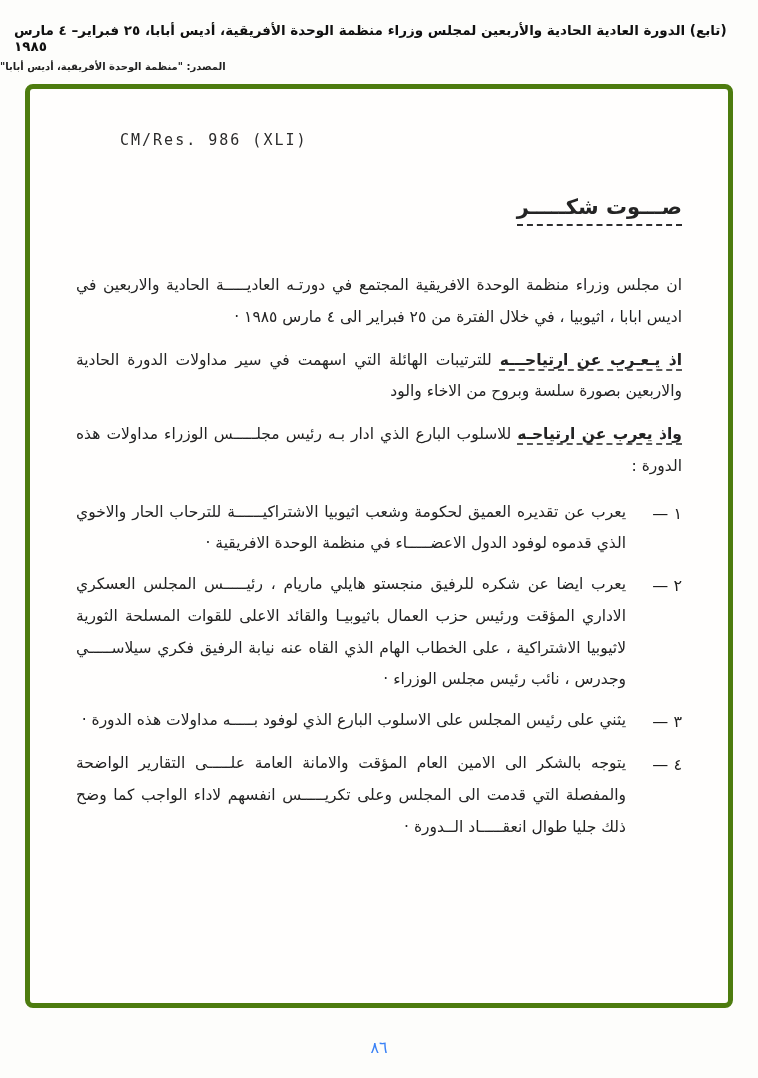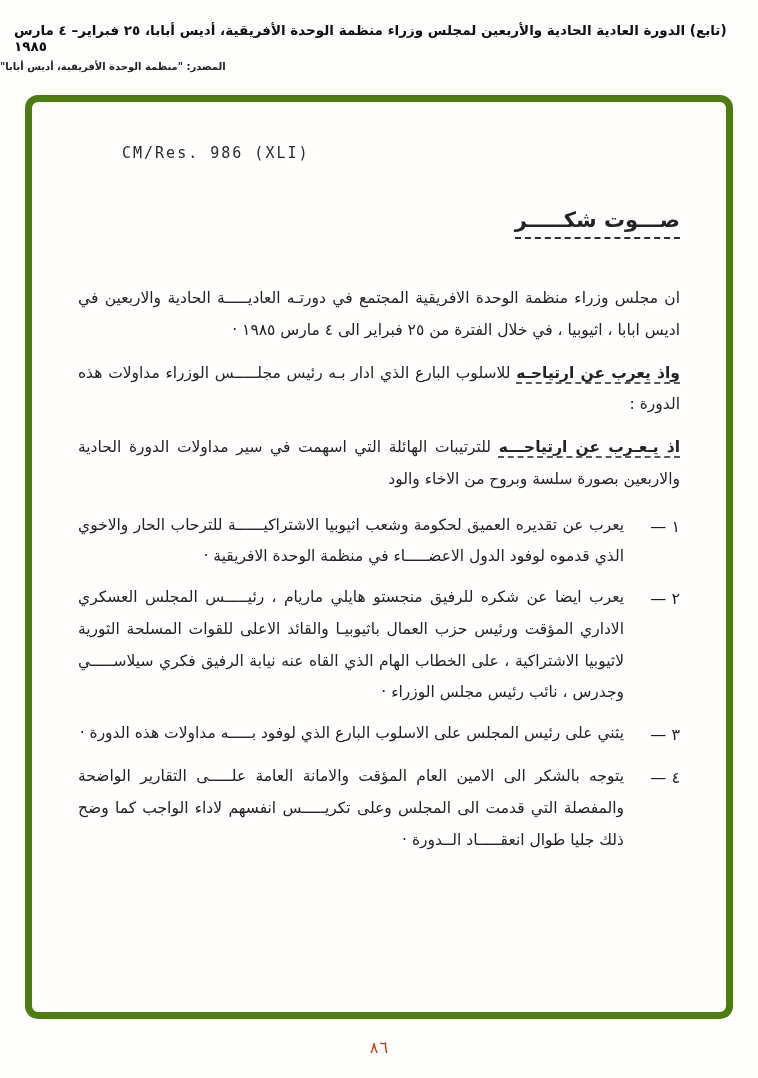--- a/index.html
+++ b/index.html
@@ -13,22 +13,22 @@
   }
   .top-header { padding-top: 22px; text-align: left; direction: rtl; }
   .top-header .line1 {
     font-size: 13.5px; font-weight: bold; color: #101010; padding: 0 14px;
   }
   .top-header .line2 {
     font-size: 10px; font-weight: bold; color: #222; margin-top: 7px;
     margin-right: 120px;
   }
   .frame {
-    position: absolute; left: 25px; top: 95px; width: 708px; height: 924px;
-    border: 7px solid #4d7c0f; border-radius: 13px;
+    position: absolute; left: 25px; top: 84px; width: 708px; height: 924px;
+    border: 5px solid #4d7c0f; border-radius: 8px;
     background: #fffefd; padding: 34px 46px 0 46px; overflow: hidden;
   }
   .ref {
     font-family: "DejaVu Sans Mono", monospace;
     font-size: 15px; letter-spacing: 2px; color: #2b2b2b;
     margin: 8px 0 0 44px;
   }
   .title-wrap { margin-top: 46px; direction: rtl; }
   .title {
     display: inline-block; font-size: 21px; font-weight: bold; color: #242424;
@@ -46,44 +46,44 @@
     text-decoration: underline;
     text-decoration-style: dashed;
     text-underline-offset: 5px;
   }
   .items { margin-top: 14px; }
   .item { display: flex; margin-bottom: 9px; }
   .item .num { flex: 0 0 56px; font-size: 16px; white-space: nowrap; padding-top: 1px; color: #1e1e1e; }
   .item .txt { flex: 1; text-align: justify; }
   .page-num {
     position: absolute; left: 0; right: 0; top: 1038px;
-    text-align: center; font-size: 16px; color: #c2410c; font-family: Liberation Mono, monospace;
+    text-align: center; font-size: 16px; color: #3b82f6;
   }
 </style>
 </head>
 <body>
 
 <div class="top-header">
   <div class="line1">(تابع)  الدورة العادية الحادية والأربعين لمجلس وزراء منظمة الوحدة الأفريقية، أديس أبابا، ٢٥ فبراير– ٤ مارس ١٩٨٥</div>
   <div class="line2">المصدر:  "منظمة الوحدة الأفريقية، أديس أبابا"</div>
 </div>
 
 <div class="frame">
   <div class="ref">CM/Res. 986 (XLI)</div>
 
   <div class="title-wrap">
     <span class="title">صـــوت شكـــــر</span>
   </div>
 
   <div class="bodytext">
     <p class="para">ان مجلس وزراء منظمة الوحدة الافريقية المجتمع في دورتـه العاديـــــة الحادية والاربعين في اديس ابابا ، اثيوبيا ، في خلال الفترة من ٢٥ فبراير الى ٤ مارس ١٩٨٥ ·</p>
 
+    <p class="para clause"><span class="lead">اذ يـعـرب عن ارتياحـــه</span><span> للترتيبات الهائلة التي اسهمت في سير مداولات الدورة الحادية والاربعين بصورة سلسة وبروح من الاخاء والود</span></p>
+
     <p class="para clause"><span class="lead">واذ يعرب عن ارتياحـه</span><span> للاسلوب البارع الذي ادار بـه رئيس مجلـــــس الوزراء مداولات هذه الدورة :</span></p>
-
-    <p class="para clause"><span class="lead">اذ يـعـرب عن ارتياحـــه</span><span> للترتيبات الهائلة التي اسهمت في سير مداولات الدورة الحادية والاربعين بصورة سلسة وبروح من الاخاء والود</span></p>
 
     <div class="items">
       <div class="item">
         <div class="num">١ —</div>
         <div class="txt">يعرب عن تقديره العميق لحكومة وشعب اثيوبيا الاشتراكيــــــة للترحاب الحار والاخوي الذي قدموه لوفود الدول الاعضـــــاء في منظمة الوحدة الافريقية ·</div>
       </div>
       <div class="item">
         <div class="num">٢ —</div>
         <div class="txt">يعرب ايضا عن شكره للرفيق منجستو هايلي ماريام ، رئيـــــس المجلس العسكري الاداري المؤقت ورئيس حزب العمال باثيوبيـا والقائد الاعلى للقوات المسلحة الثورية لاثيوبيا الاشتراكية ، على الخطاب الهام الذي القاه عنه نيابة الرفيق فكري سيلاســـــي وجدرس ، نائب رئيس مجلس الوزراء ·</div>
       </div>

